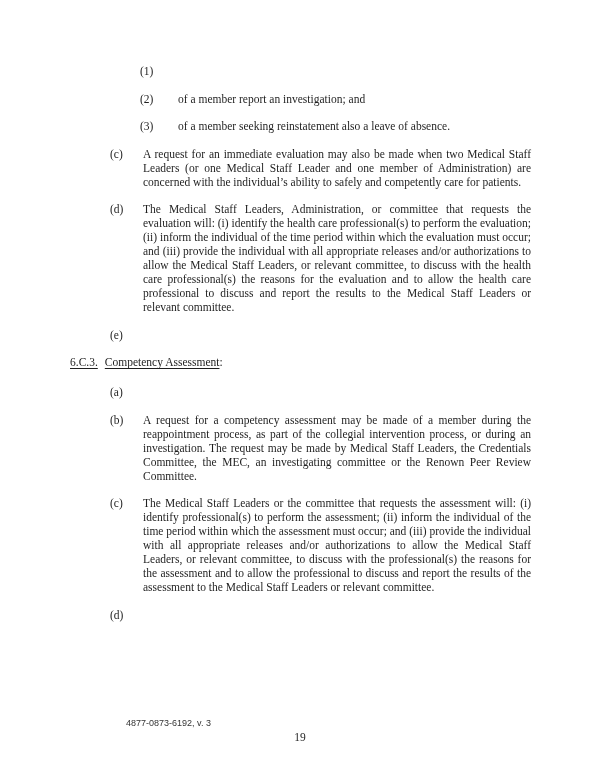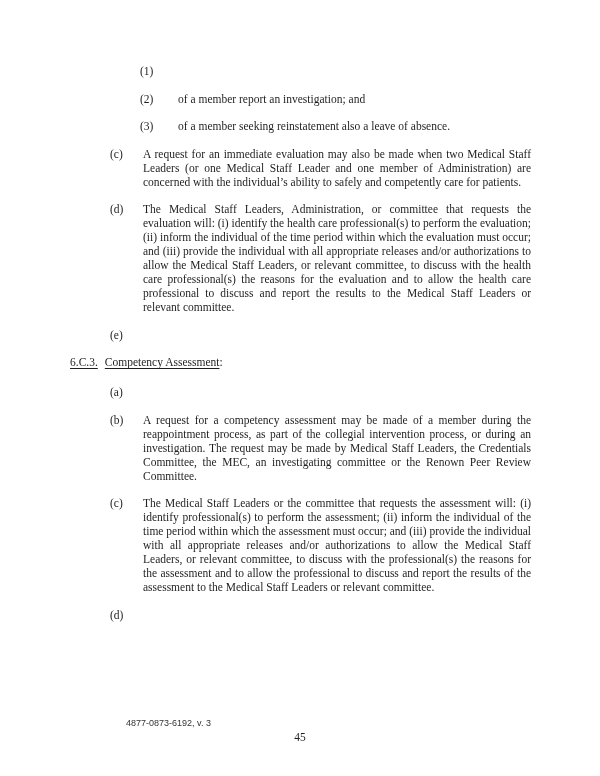--- a/index.html
+++ b/index.html
@@ -123,14 +123,14 @@
       <span class="text">The Medical Staff Leaders or the committee that requests the assessment will: (i) identify professional(s) to perform the assessment; (ii) inform the individual of the time period within which the assessment must occur; and (iii) provide the individual with all appropriate releases and/or authorizations to allow the Medical Staff Leaders, or relevant committee, to discuss with the professional(s) the reasons for the assessment and to allow the professional to discuss and report the results of the assessment to the Medical Staff Leaders or relevant committee.</span>
     </div>
 
     <div class="item lettered">
       <span class="label">(d)</span>
     </div>
 
   </div>
 
   <div class="footer-doc-id">4877-0873-6192, v. 3</div>
-  <div class="footer-page-num">45</div>
+  <div class="footer-page-num">19</div>
 </div>
 
 </body></html>

